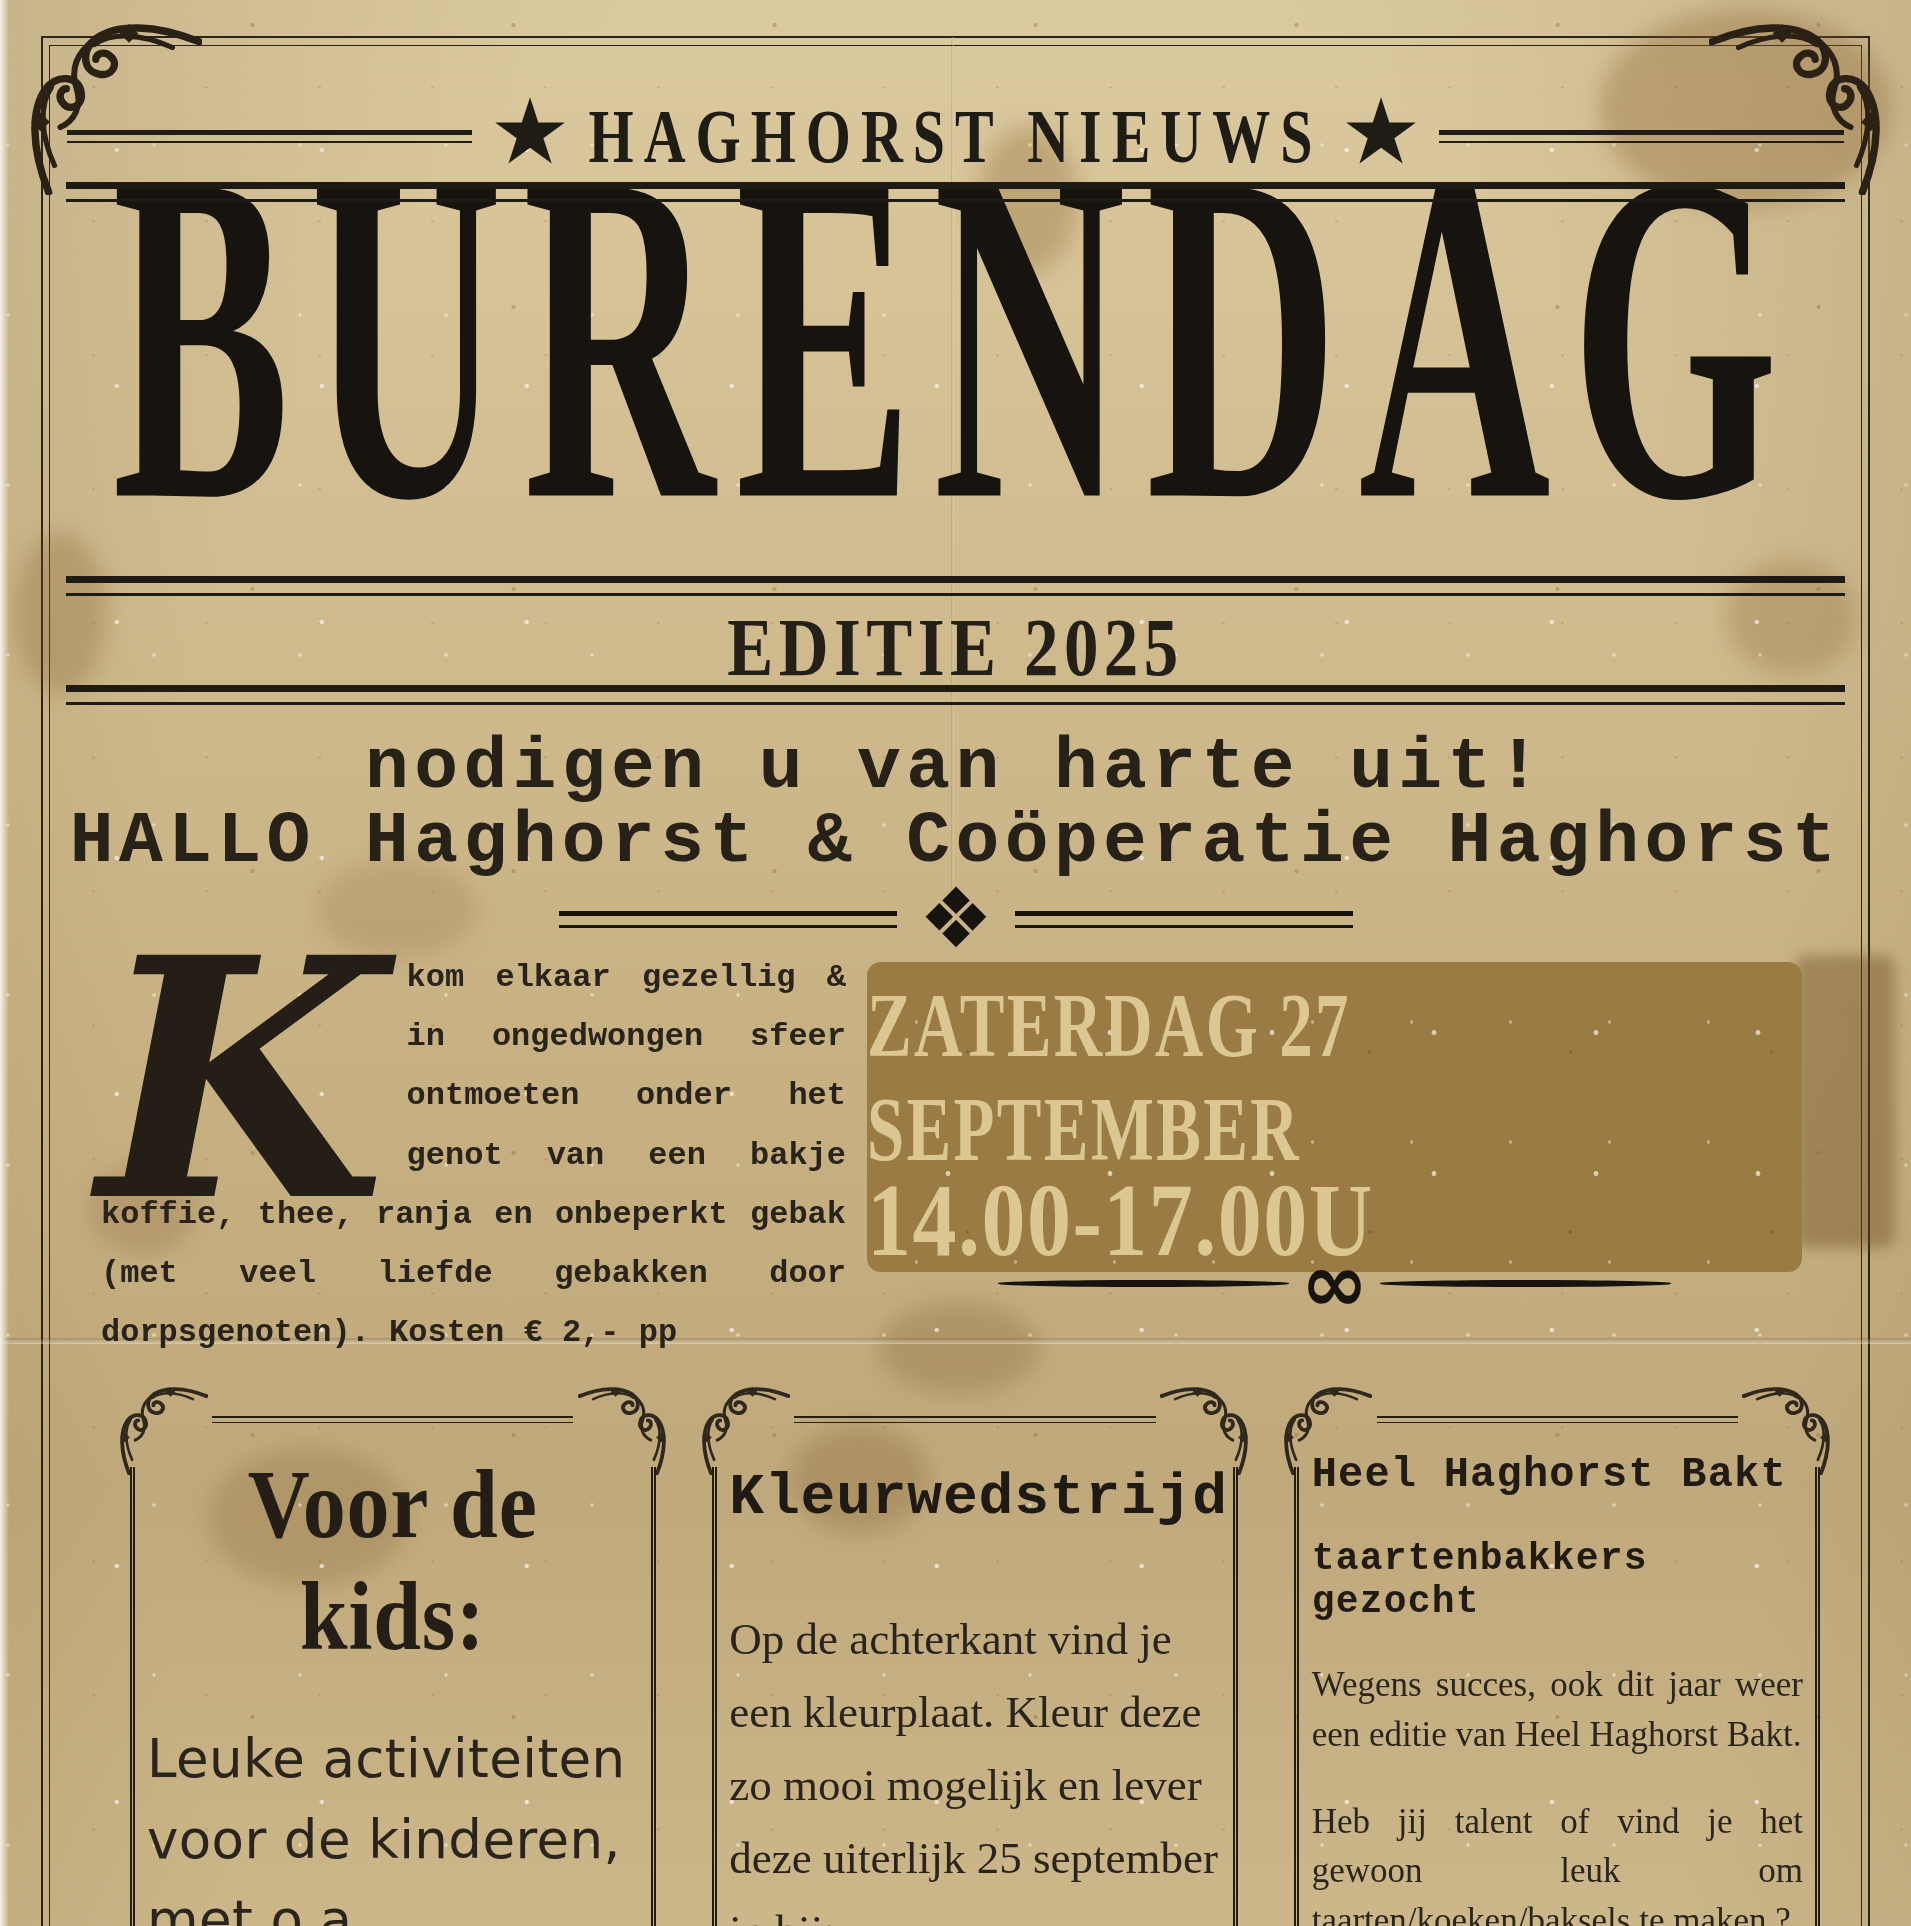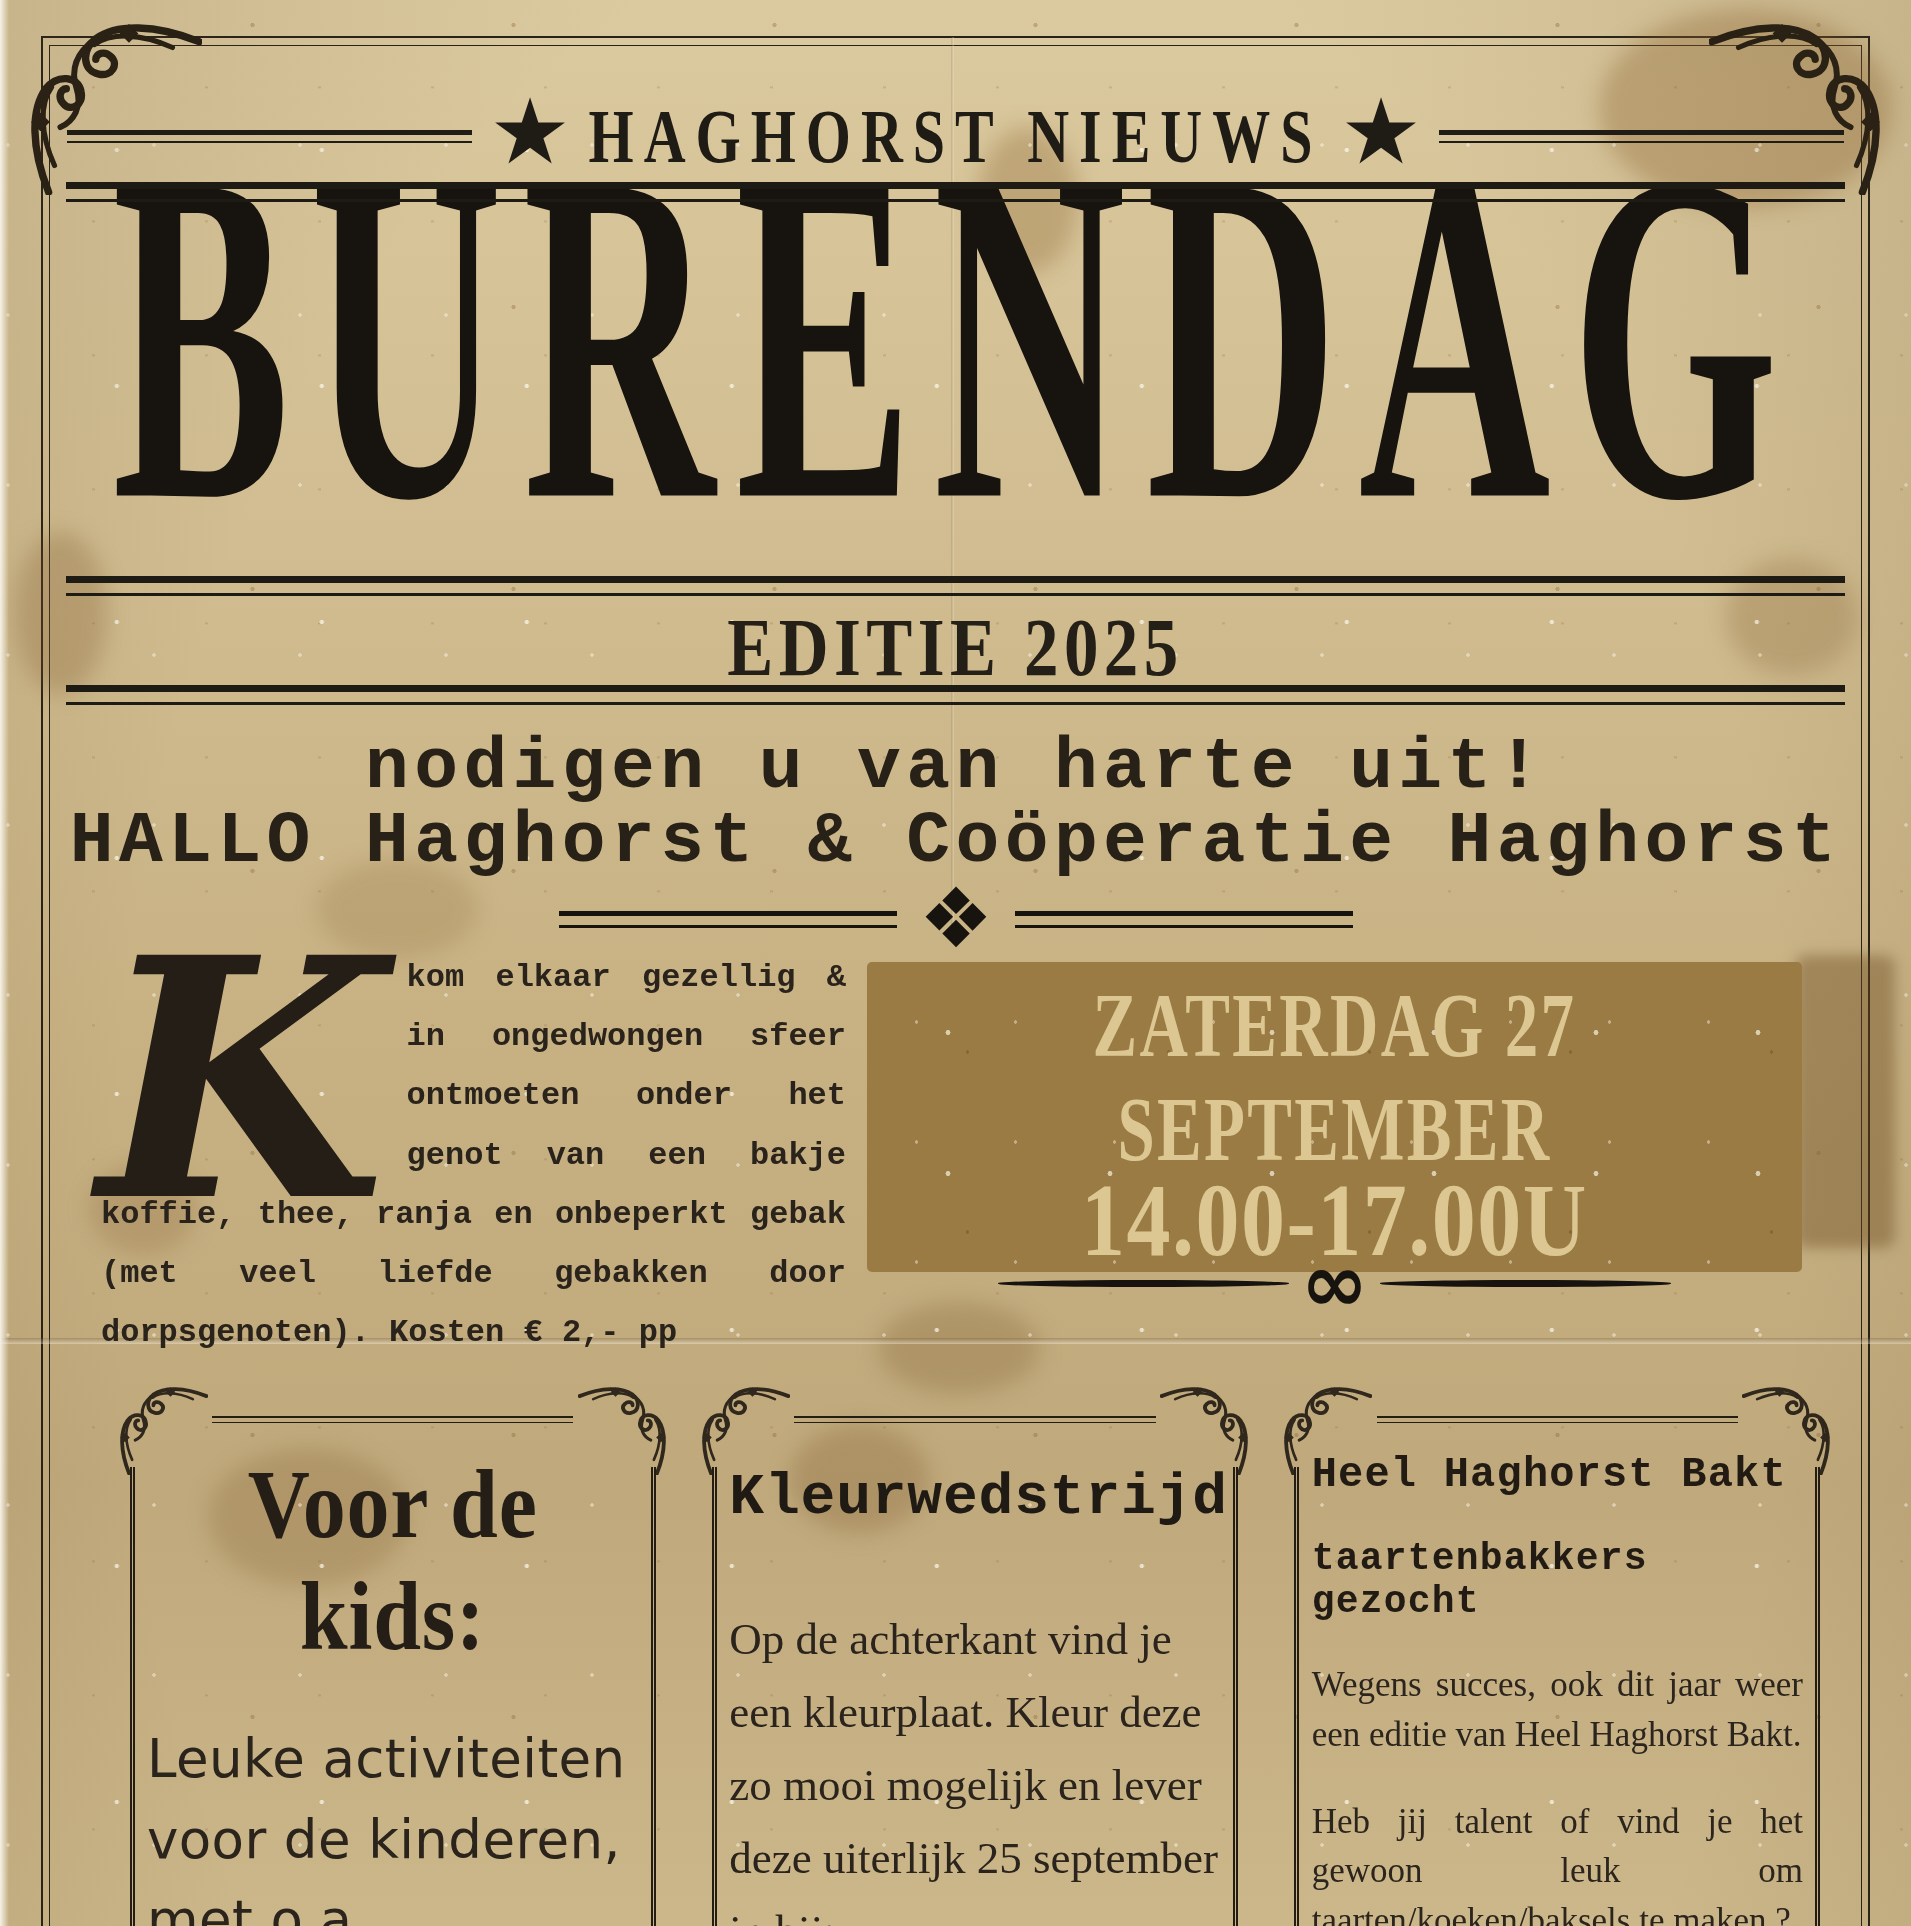--- a/index.html
+++ b/index.html
@@ -70,22 +70,22 @@
   .divider .dline{ flex:1; height:17px; border-top:5.4px solid #17130e; border-bottom:3.9px solid #17130e;}
   .divider .gem{ font-size:83px; line-height:.8; color:#17130e; font-family:"DejaVu Sans",sans-serif; }
 
   
   .intro-row{ position:absolute; top:948px; left:101px; right:109px; z-index:6; display:flex; gap:21px;}
   .intro-text{ width:745px; font-family:"Liberation Mono",monospace; font-weight:bold;
     font-size:32px; line-height:1.85; color:#29231b; text-align:justify;}
   .dropcap{ float:left; font-family:"DejaVu Serif",serif; font-style:italic; font-weight:bold;
     font-size:331px; line-height:.74; margin:10px 21px -23px -3.1px; color:#241e16;}
   .event-wrap{ flex:1; }
-  .event-box{ height:310px; margin-top:14px; background:#9a7b44; border-radius:5px;
-    text-align:center; color:#dcc792; padding-top:22.3px; position:relative; overflow:hidden;}
+  .event-box{ height:310px; margin-top:14px; background:#9a7b44; border-radius:14px;
+    color:#dcc792; padding-top:22.3px; position:relative; overflow:hidden;}
   .event-box::before{ content:""; position:absolute; inset:0; opacity:.8;
     background-image: radial-gradient(circle, rgba(255,252,240,.8) 0 2.3px, transparent 2.7px),
       radial-gradient(circle, rgba(255,252,240,.5) 0 1.5px, transparent 1.9px),
       radial-gradient(circle, rgba(90,60,20,.4) 0 1.5px, transparent 1.9px);
     background-size: 162px 141px, 99px 120px, 201px 180px;}
   .event-line1{ font-size:67px; font-weight:bold; letter-spacing:2.3px; transform:scaleY(1.35); transform-origin:50% 20%; position:relative;}
   .event-line2{ font-size:88px; font-weight:bold; letter-spacing:1.5px; transform:scaleY(1.18); margin-top:32px; position:relative;}
   .event-flourish{ width:72%; margin:-10.8px auto 0; display:flex; align-items:center; gap:11.6px; position:relative; z-index:7;}
   .event-flourish .bar{ flex:1; height:6.5px; background:#17130e; border-radius:50%;}
   .event-flourish .inf{ font-size:81px; line-height:.55; color:#17130e; font-family:"DejaVu Sans",sans-serif; font-weight:bold;}

